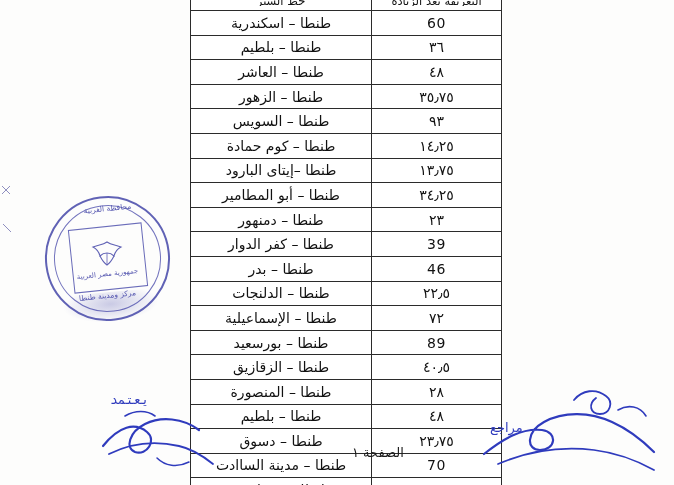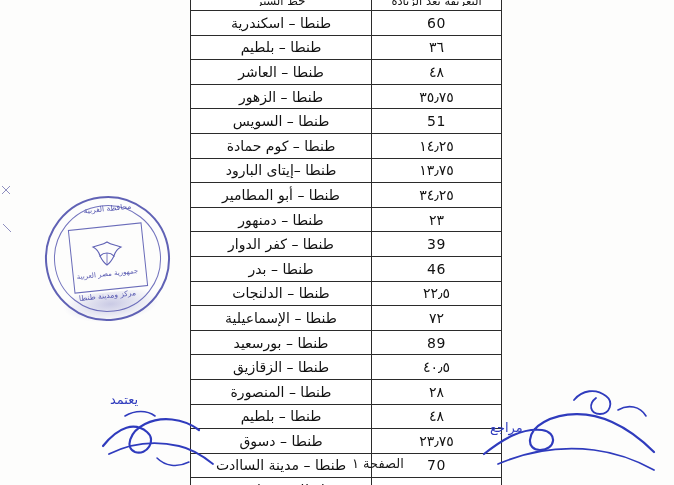--- a/index.html
+++ b/index.html
@@ -164,28 +164,28 @@
     top: 380px;
     width: 185px;
     height: 100px;
   }
   .sig-label {
     position: absolute;
     font-size: 13px;
     color: #2f3bbd;
     font-family: "DejaVu Sans", sans-serif;
   }
-  .sig-label-left { left: 110px; top: 392px; }
+  .sig-label-left { left: 110px; top: 392px; font-family: Liberation Mono, monospace; }
   .sig-label-right { left: 490px; top: 420px; }
 
   
   .footer-page {
     position: absolute;
     left: 352px;
-    top: 456px;
+    top: 445px;
     font-size: 13px;
     color: #1b1b1b;
     font-family: "DejaVu Sans", sans-serif;
   }
 
   .edge-marks {
     position: absolute;
     left: 0;
     top: 180px;
     width: 14px;
@@ -218,21 +218,21 @@
       </tr>
       <tr>
         <td class="col-fare">٤٨</td>
         <td class="col-route">طنطا – العاشر</td>
       </tr>
       <tr>
         <td class="col-fare">٣٥٫٧٥</td>
         <td class="col-route">طنطا – الزهور</td>
       </tr>
       <tr>
-        <td class="col-fare">51</td>
+        <td class="col-fare">٩٣</td>
         <td class="col-route">طنطا – السويس</td>
       </tr>
       <tr>
         <td class="col-fare">١٤٫٢٥</td>
         <td class="col-route">طنطا – كوم حمادة</td>
       </tr>
       <tr>
         <td class="col-fare">١٣٫٧٥</td>
         <td class="col-route">طنطا –إيتاى البارود</td>
       </tr>

